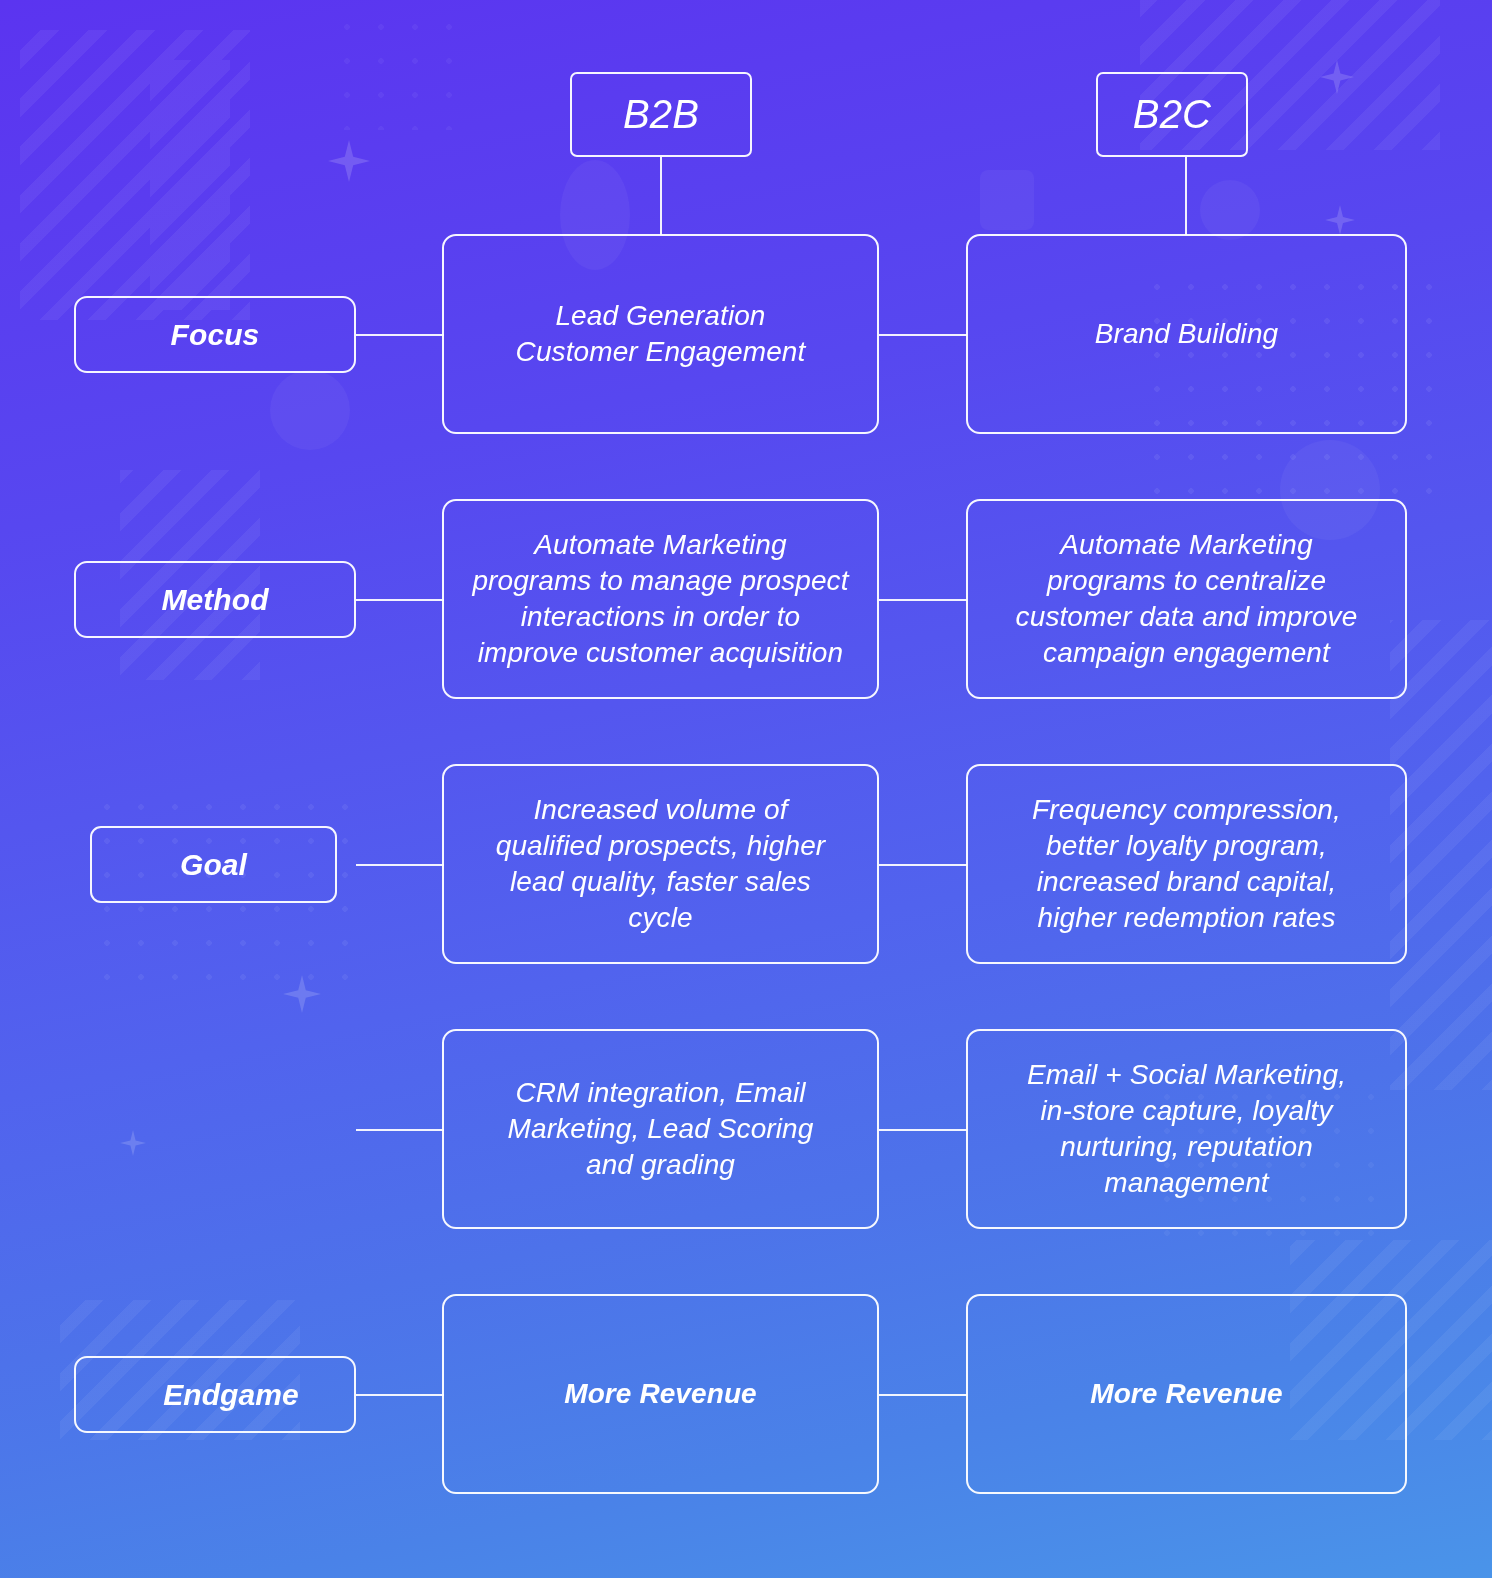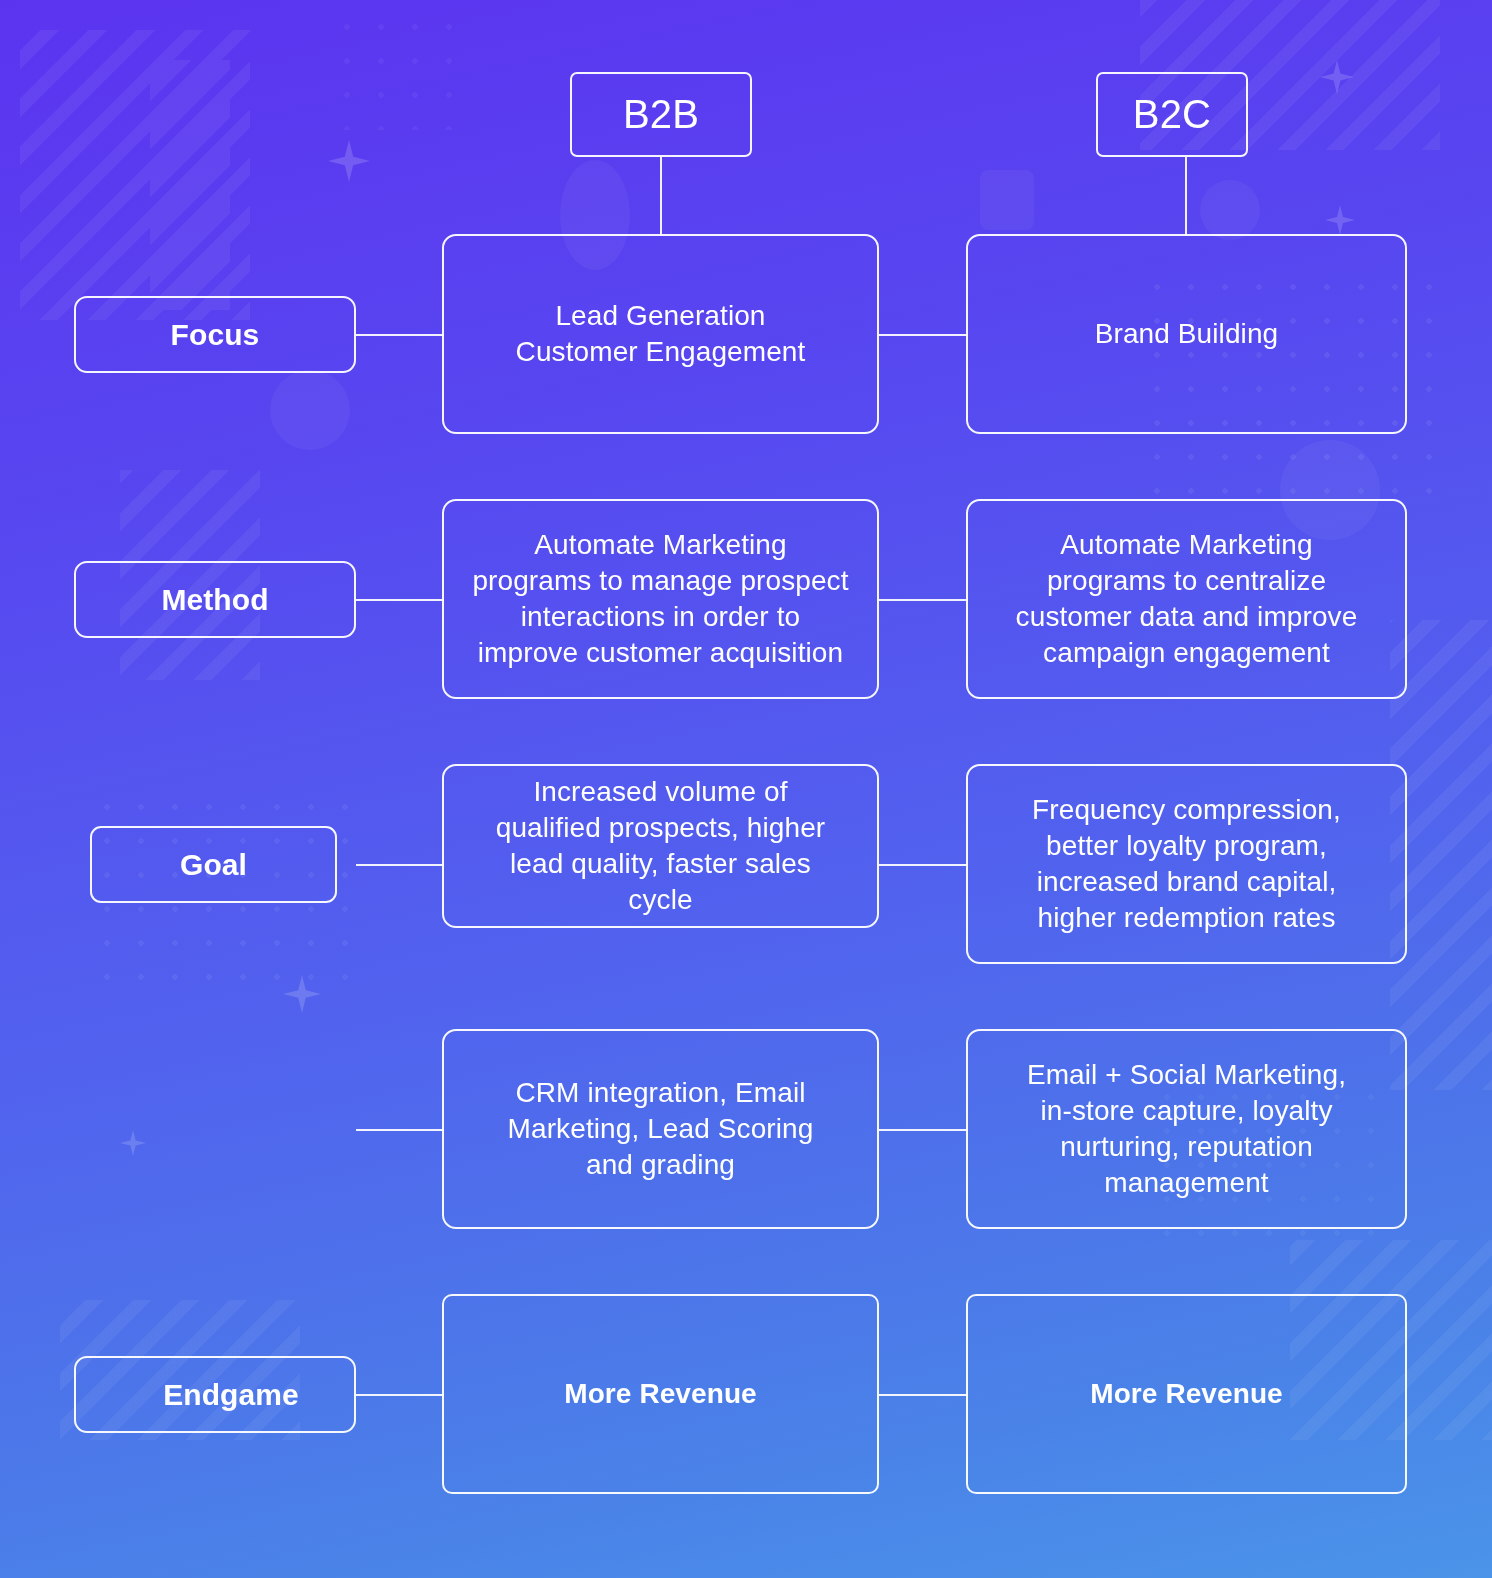--- a/index.html
+++ b/index.html
@@ -42,21 +42,21 @@
   .sq   { background:rgba(255,255,255,.045); border-radius:8px; }
 
   .sparkle { position:absolute; pointer-events:none; }
   .sparkle::before {
     content:""; position:absolute; inset:0;
     background:rgba(255,255,255,.16);
     clip-path:polygon(50% 0%, 60% 40%, 100% 50%, 60% 60%, 50% 100%, 40% 60%, 0% 50%, 40% 40%);
   }
 
   
-  #diagram { position:absolute; inset:0; }
+  #diagram { position:absolute; inset:0;font-style:italic; }
 
   .line {
     position:absolute;
     background:rgba(255,255,255,.92);
     pointer-events:none;
   }
   .line.h { height:2px; }
   .line.v { width:2px; }
 
   .box {
@@ -85,21 +85,21 @@
     letter-spacing:.1px;
   }
 
   .content-box {
     border-radius:14px;
     font-size:28px;
     font-weight:400;
     line-height:1.28;
     letter-spacing:.1px;
   }
-  .content-box.bold { font-weight:700;border-radius:10px; }
+  .content-box.bold { font-weight:700; }
   .content-box .txt { white-space:pre-line; display:block; width:100%; }
 </style>
 </head>
 <body>
 
 <div id="bg"></div>
 
 <div class="deco stripes" style="left:20px;  top:30px;   width:230px; height:290px; transform:rotate(0deg);"></div>
 <div class="deco stripes" style="left:150px; top:60px;   width:80px;  height:250px;"></div>
 <div class="deco stripes" style="left:1140px;top:0px;    width:300px; height:150px;"></div>
@@ -175,21 +175,21 @@
   <div class="box content-box" style="left:966px; top:499px; width:441px; height:200px;">
     <span class="txt">Automate Marketing
 programs to centralize
 customer data and improve
 campaign engagement</span>
   </div>
 
   <div class="box label-box" style="left:90px; top:826px; width:247px; height:77px;border-radius:11px;">
     <span>Goal</span>
   </div>
-  <div class="box content-box" style="left:442px; top:764px; width:437px; height:164px;">
+  <div class="box content-box" style="left:442px; top:764px; width:437px; height:200px;">
     <span class="txt">Increased volume of
 qualified prospects, higher
 lead quality, faster sales
 cycle</span>
   </div>
   <div class="box content-box" style="left:966px; top:764px; width:441px; height:200px;">
     <span class="txt">Frequency compression,
 better loyalty program,
 increased brand capital,
 higher redemption rates</span>

